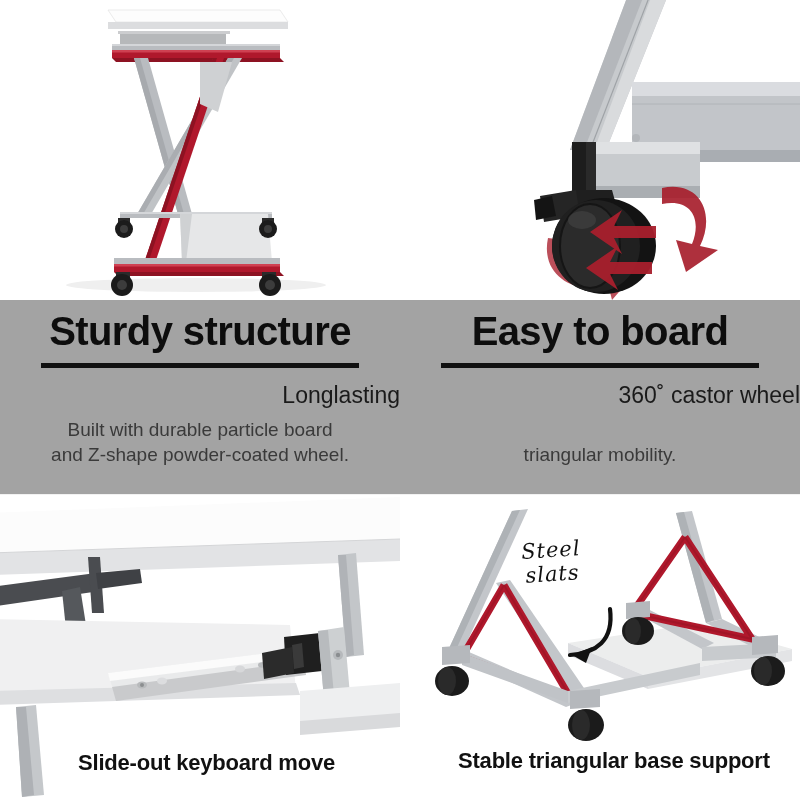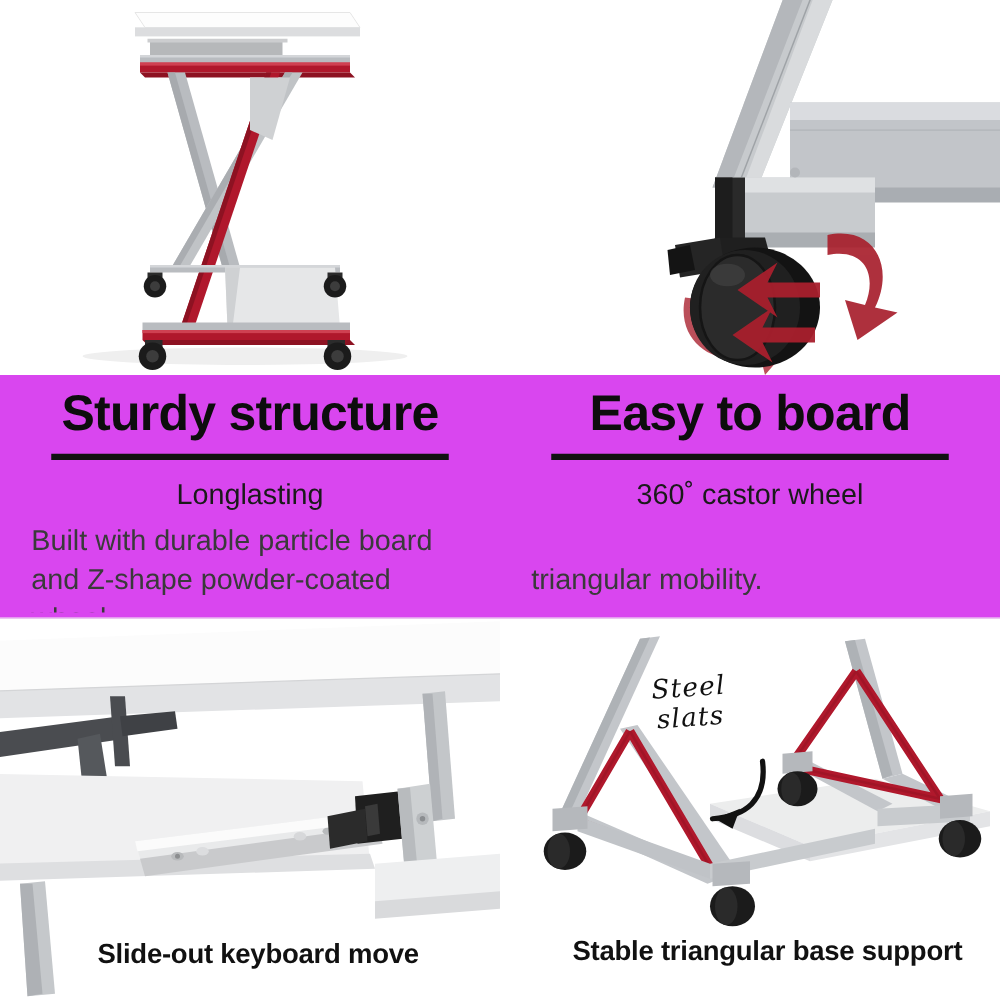--- a/index.html
+++ b/index.html
@@ -8,21 +8,21 @@
   }
   body {
     width: 800px; height: 800px;
     font-family: "Liberation Sans", sans-serif;
     overflow: hidden;
     position: relative;
   }
   .page {
     position: relative;
     width: 800px; height: 800px;
-    background: #d946ef;
+    background: #a3a3a3;
   }
 
   
   .quad { position: absolute; overflow: hidden; }
   .q-tl { left: 0;   top: 0;   width: 400px; height: 300px; }
   .q-tr { left: 400px; top: 0; width: 400px; height: 300px; }
   .q-bl { left: 0;   top: 300px; width: 400px; height: 190px; }
   .q-br { left: 400px; top: 300px; width: 400px; height: 190px; }
   .q-pl { left: 0;   top: 495px; width: 400px; height: 305px; }
   .q-pr { left: 400px; top: 495px; width: 400px; height: 305px; }
@@ -44,29 +44,30 @@
     padding-top: 10px;
     line-height: 1.08;
   }
   .rule {
     height: 5px;
     background: #111111;
     margin: 10px auto 0 auto;
     width: 318px;
   }
   .subheading {
-    text-align: center;
+    text-align: right;
     font-size: 23px;
     font-weight: normal;
     color: #1a1a1a;
     margin: 14px 0 0 0;
     line-height: 1.15;
   }
   .bodytext {
-    font-size: 23px;
+    text-align: center;
+    font-size: 19px;
     color: #3a3a3a;
     margin: 8px auto 0 auto;
     line-height: 1.35;
     width: 350px;
   }
 
   
   .caption {
     position: absolute;
     font-size: 22px;

